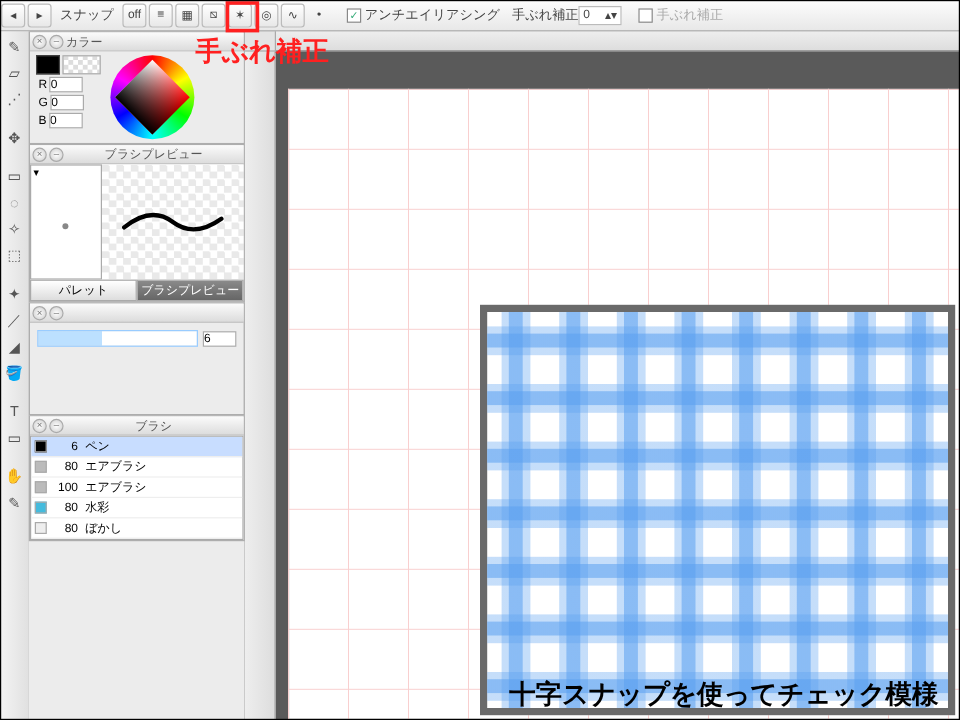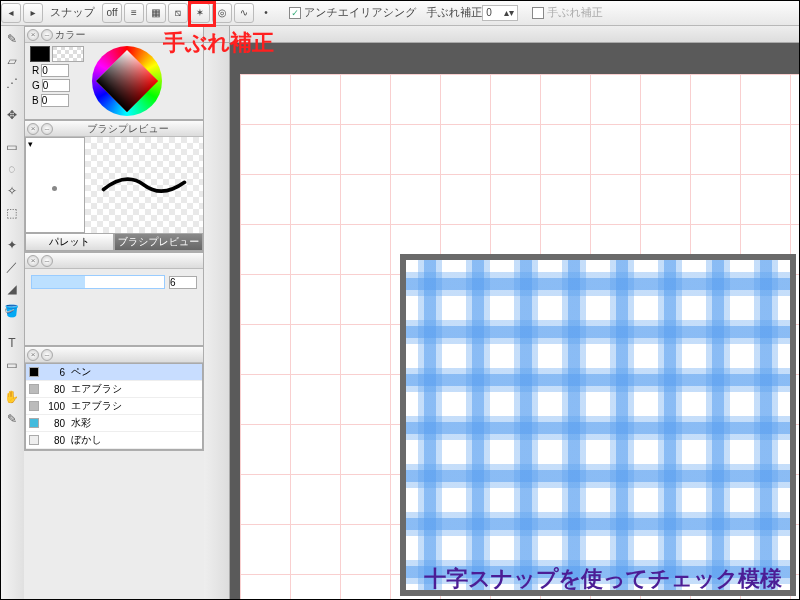--- a/index.html
+++ b/index.html
@@ -63,21 +63,21 @@
   background-image:
     linear-gradient(90deg, rgba(90,160,240,.55) 12px, transparent 12px),
     linear-gradient(90deg, rgba(90,160,240,.35) 24px, transparent 24px),
     linear-gradient(rgba(90,160,240,.55) 12px, transparent 12px),
     linear-gradient(rgba(90,160,240,.35) 24px, transparent 24px);
   background-size: 48px 48px,48px 48px,48px 48px,48px 48px;
   background-position: 18px 0,12px 0,0 18px,0 12px;
 }
 
 .anno1 { position:absolute; top:28px; left:163px; font-size:22px; font-weight:bold; color:#ff2020; z-index:60; }
-.anno2 { position:absolute; bottom:6px; right:18px; font-size:22px; font-weight:bold; color:#4c1d95; z-index:60;}
+.anno2 { position:absolute; bottom:6px; right:18px; font-size:22px; font-weight:bold; color:#000000; z-index:60;}
 </style>
 </head>
 <body>
 
 <div class="toolbar">
   <div class="tb-btn">◂</div>
   <div class="tb-btn">▸</div>
   <span class="tb-label">スナップ</span>
   <div class="tb-btn">
       <span>off</span>
@@ -194,20 +194,21 @@
           <input class="val" style="border: 1px solid rgb(170, 170, 170);" value="6">
         </div>
     </div>
     <div style="height:50px"></div>
   </div>
 
   <div class="panel">
     <div class="panel-head">
       <div class="btn-close">×</div>
       <div class="btn-min">–</div>
+      <span style="flex:1;text-align:center">ブラシ</span>
     </div>
     <div class="brush-list" id="brush-list">
         <div class="brow sel">
           <span class="bchip" style="background:#000"></span>
           <span class="bnum">6</span>
           <span>ペン</span>
         </div>
         <div class="brow">
           <span class="bchip" style="background:#bbb"></span>
           <span class="bnum">80</span>

